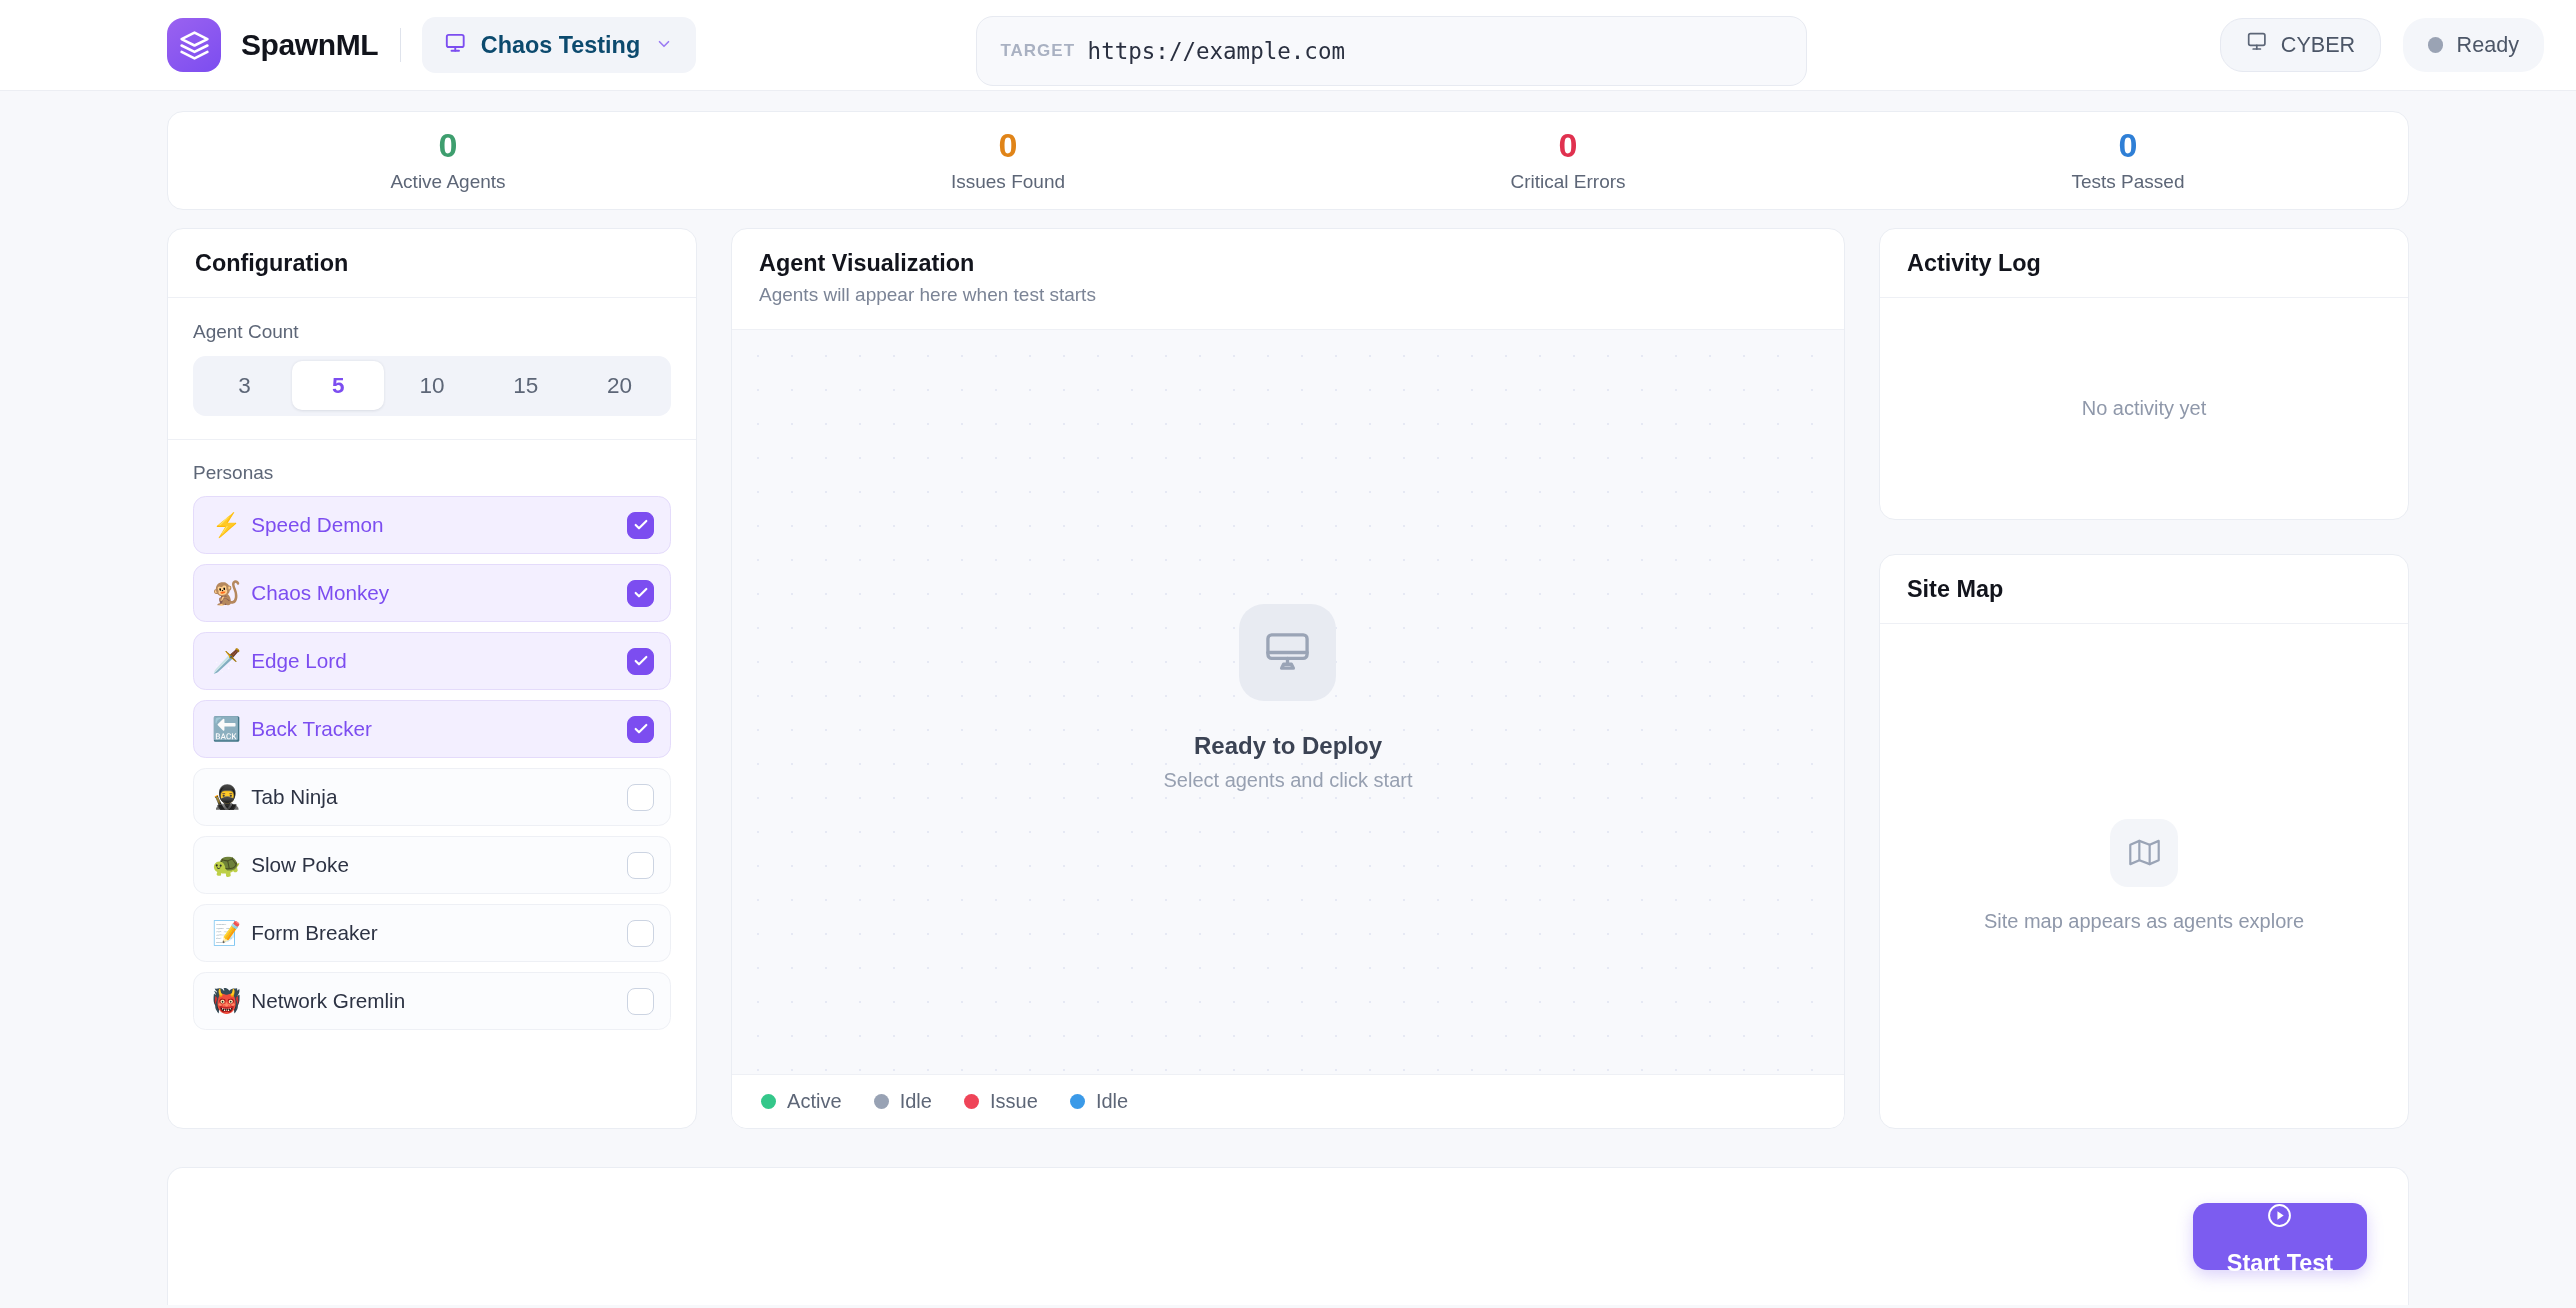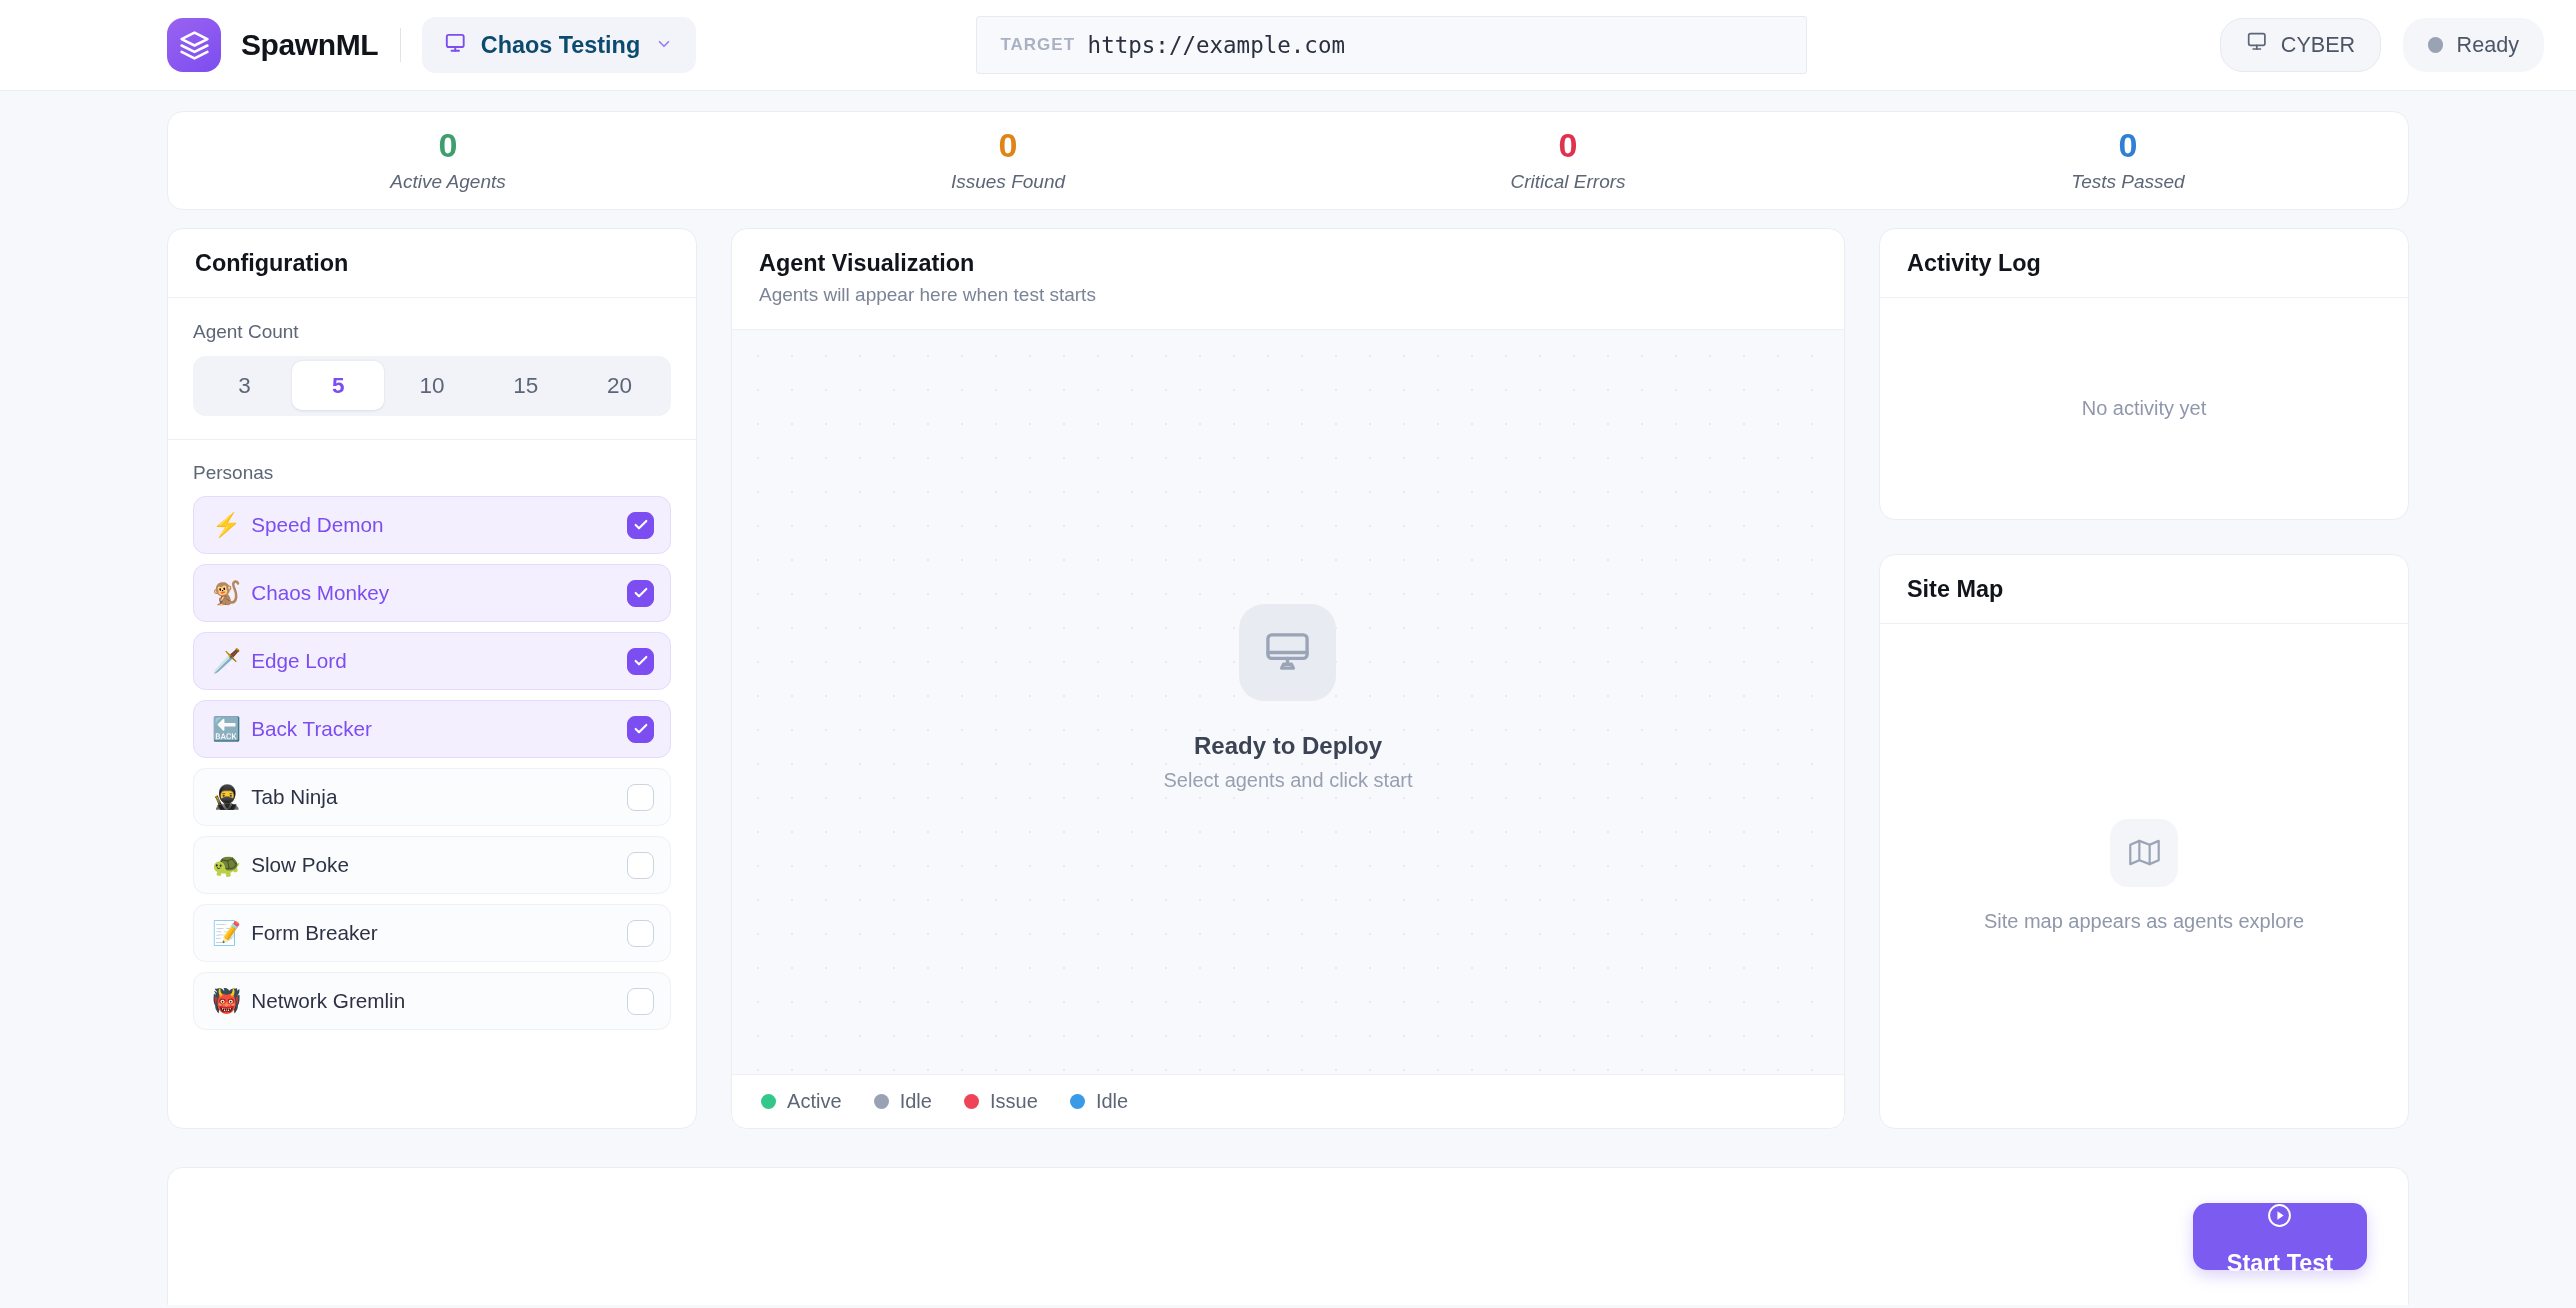--- a/index.html
+++ b/index.html
@@ -34,22 +34,22 @@
   .mode-pill {
     display: flex; align-items: center; gap: 14.4px;
     background: #f2f4f9; border-radius: 13.5px;
     padding: 14.4px 23.4px 14.4px 21.6px;
   }
   .mode-label { font-size: 23.4px; color: #0c4a6e; font-weight: 600; }
   .chev { display: block; }
 
   .target-wrap {
     position: absolute; left: 976px; top: 16px;
-    width: 831px; height: 58px;
-    background: #f8f9fc; border: 0.9px solid #e7eaf1; border-radius: 3px;
+    width: 831px; height: 70px;
+    background: #f8f9fc; border: 0.9px solid #e7eaf1; border-radius: 17px;
     display: flex; align-items: center; padding: 0 23.4px; gap: 12.6px;
   }
   .target-tag {
     font-size: 17px; letter-spacing: 1px; color: #a9b1c2; font-weight: 600;
     font-family: "Liberation Sans", sans-serif;
   }
   .target-url {
     font-family: "DejaVu Sans Mono", monospace;
     font-size: 22.5px; color: #2a3040;
   }
@@ -70,21 +70,21 @@
   
   .body-area { flex: 1; padding: 20px 167px 0 167px; display: flex; flex-direction: column; gap: 18px; }
 
   
   .stats-card {
     background: #ffffff; border: 0.9px solid #eaedf3; border-radius: 16px;
     height: 99px; display: flex; align-items: center;
   }
   .stat { flex: 1; text-align: center; }
   .stat-value { font-size: 34px; font-weight: 700; line-height: 1.05; }
-  .stat-label { font-size: 19px; color: #5d6677; margin-top: 8px; font-style: italic; }
+  .stat-label { font-size: 19px; color: #5d6677; margin-top: 8px; }
 
   
   .main-grid {
     display: grid;
     grid-template-columns: 530px 1fr 530px;
     gap: 34px;
     height: 901px;
   }
   .card {
     background: #ffffff; border: 0.9px solid #eaedf3; border-radius: 16px;

